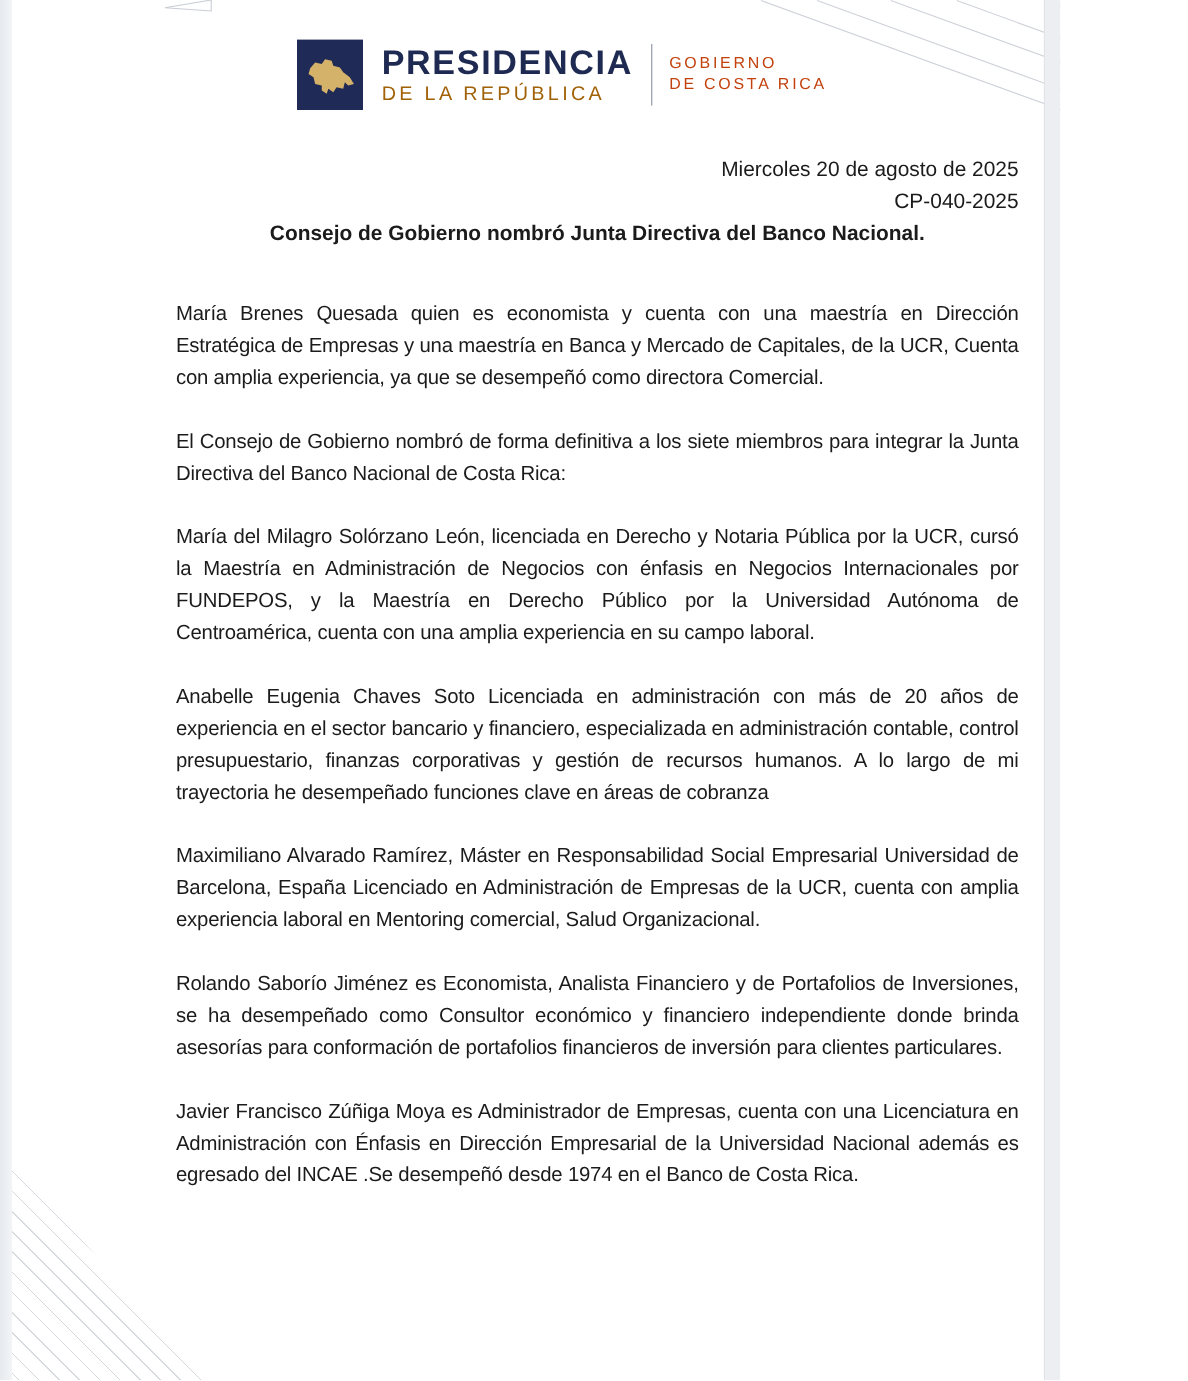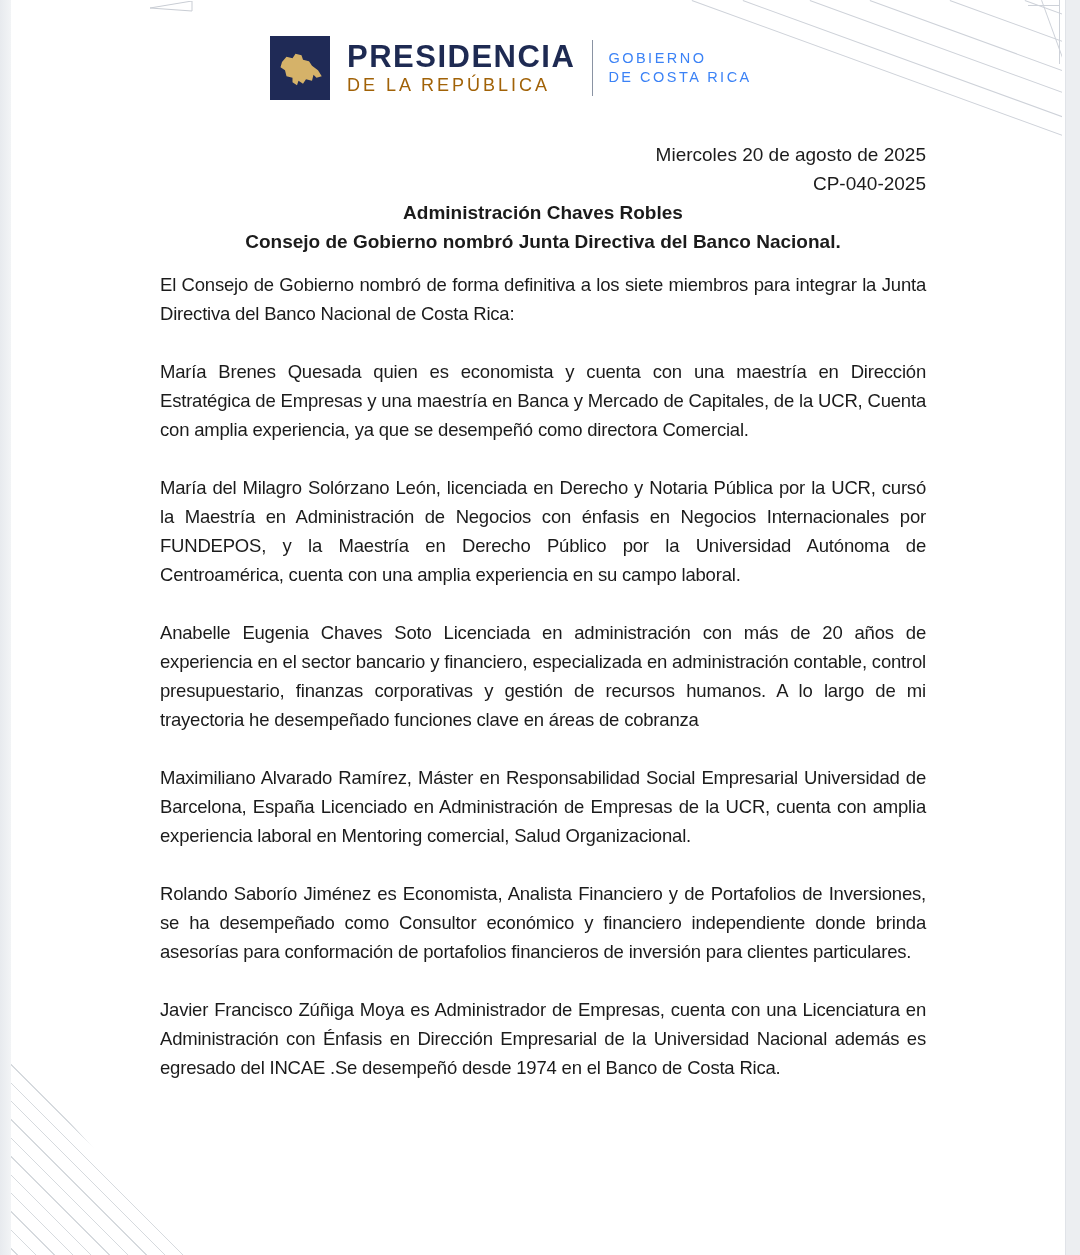--- a/index.html
+++ b/index.html
@@ -1,18 +1,18 @@
 <!DOCTYPE html>
 <html><head>
 <meta charset="utf-8">
 <style>
   html,body { margin:0; padding:0; background:#ffffff; }
   .page {
     position:relative;
-    width:1080px; height:1255px;
+    width:964px; height:1255px;
     background:#ffffff;
     overflow:hidden;
     font-family:"Liberation Sans", sans-serif;
     color:#1b1b1b;
   }
   
   .edge-left {
     position:absolute; left:0; top:0; width:11px; height:100%;
     background:linear-gradient(to right,#e7eaee,#f2f4f6);
   }
@@ -55,21 +55,21 @@
     display:flex; align-items:center; justify-content:center; flex:none;
   }
   .brand { margin-left:17px; }
   .brand-title {
     font-size:31px; font-weight:700; color:#1e2a52; letter-spacing:1.5px; line-height:30px;
   }
   .brand-sub {
     font-size:18px; color:#a16207; letter-spacing:3px; margin-top:3px; line-height:20px;
   }
   .logo-divider { width:1px; height:56px; background:#8a93a3; margin:0 15px 0 17px; flex:none; }
-  .gov { color:#3b82f6; font-size:14.5px; letter-spacing:2.5px; line-height:19px; }
+  .gov { color:#c2410c; font-size:14.5px; letter-spacing:2.5px; line-height:19px; }
 
   
   .content {
     position:absolute; left:160px; top:140px; width:766px;
     font-size:19px; line-height:29px;
   }
   .date-line, .ref-line { text-align:right; font-weight:400; }
   .admin-line, .headline { text-align:center; font-weight:700; }
 
   
@@ -119,27 +119,26 @@
     <div class="logo-divider"></div>
     <div class="gov">
       <div>GOBIERNO</div>
       <div>DE COSTA RICA</div>
     </div>
   </div>
 
   <div class="content">
     <div class="date-line">Miercoles 20 de agosto de 2025</div>
     <div class="ref-line">CP-040-2025</div>
-    <div class="admin-line">Administración Chaves Robles</div>
     <div class="headline">Consejo de Gobierno nombró Junta Directiva del Banco Nacional.</div>
   </div>
 
   <div class="body-text">
+    <p>María Brenes Quesada quien es economista y cuenta con una maestría en Dirección Estratégica de Empresas y una maestría en Banca y Mercado de Capitales, de la UCR, Cuenta con amplia experiencia, ya que se desempeñó como directora Comercial.</p>
     <p>El Consejo de Gobierno nombró de forma definitiva a los siete miembros para integrar la Junta Directiva del Banco Nacional de Costa Rica:</p>
-    <p>María Brenes Quesada quien es economista y cuenta con una maestría en Dirección Estratégica de Empresas y una maestría en Banca y Mercado de Capitales, de la UCR, Cuenta con amplia experiencia, ya que se desempeñó como directora Comercial.</p>
     <p>María del Milagro Solórzano León, licenciada en Derecho y Notaria Pública por la UCR, cursó la Maestría en Administración de Negocios con énfasis en Negocios Internacionales por FUNDEPOS, y la Maestría en Derecho Público por la Universidad Autónoma de Centroamérica, cuenta con una amplia experiencia en su campo laboral.</p>
     <p>Anabelle Eugenia Chaves Soto Licenciada en administración con más de 20 años de experiencia en el sector bancario y financiero, especializada en administración contable, control presupuestario, finanzas corporativas y gestión de recursos humanos. A lo largo de mi trayectoria he desempeñado funciones clave en áreas de cobranza</p>
     <p>Maximiliano Alvarado Ramírez, Máster en Responsabilidad Social Empresarial Universidad de Barcelona, España Licenciado en Administración de Empresas de la UCR, cuenta con amplia experiencia laboral en Mentoring comercial, Salud Organizacional.</p>
     <p>Rolando Saborío Jiménez es Economista, Analista Financiero y de Portafolios de Inversiones, se ha desempeñado como Consultor económico y financiero independiente donde brinda asesorías para conformación de portafolios financieros de inversión para clientes particulares.</p>
     <p>Javier Francisco Zúñiga Moya es Administrador de Empresas, cuenta con una Licenciatura en Administración con Énfasis en Dirección Empresarial de la Universidad Nacional además es egresado del INCAE .Se desempeñó desde 1974 en el Banco de Costa Rica.</p>
   </div>
 
 </div>
 
 </body></html>

